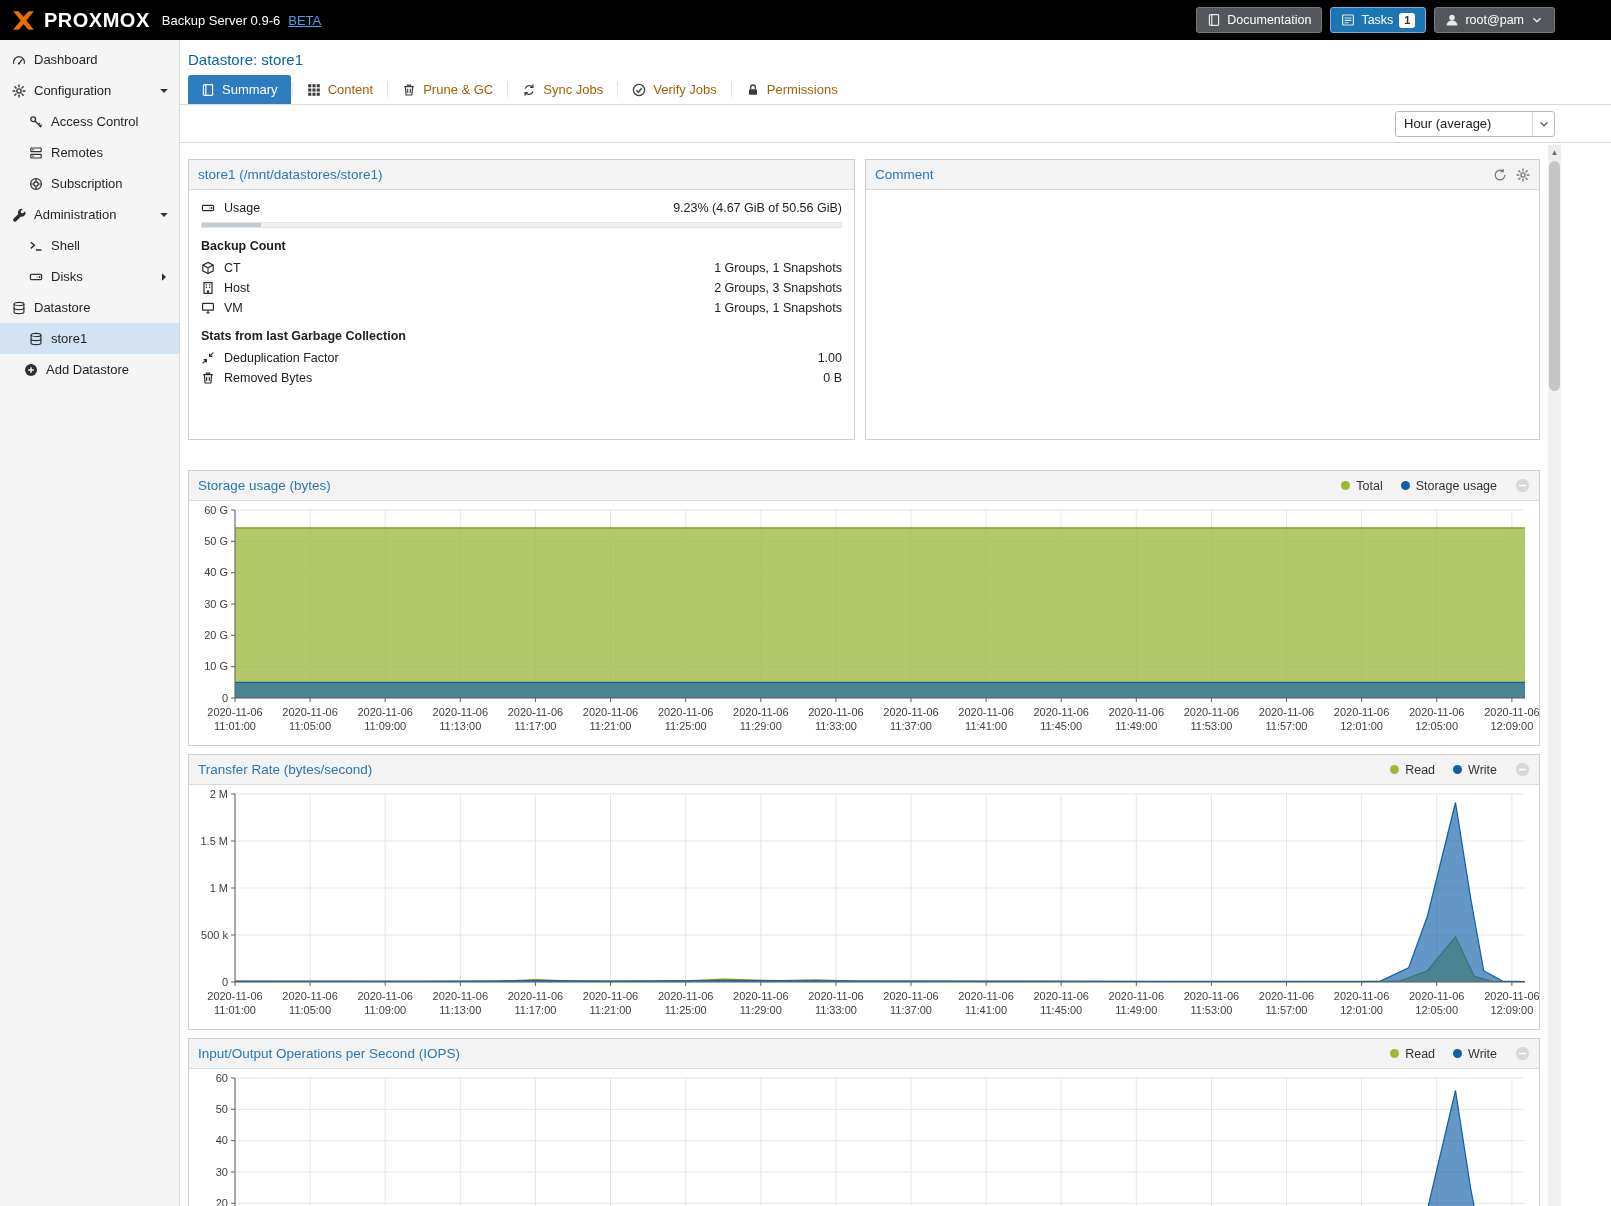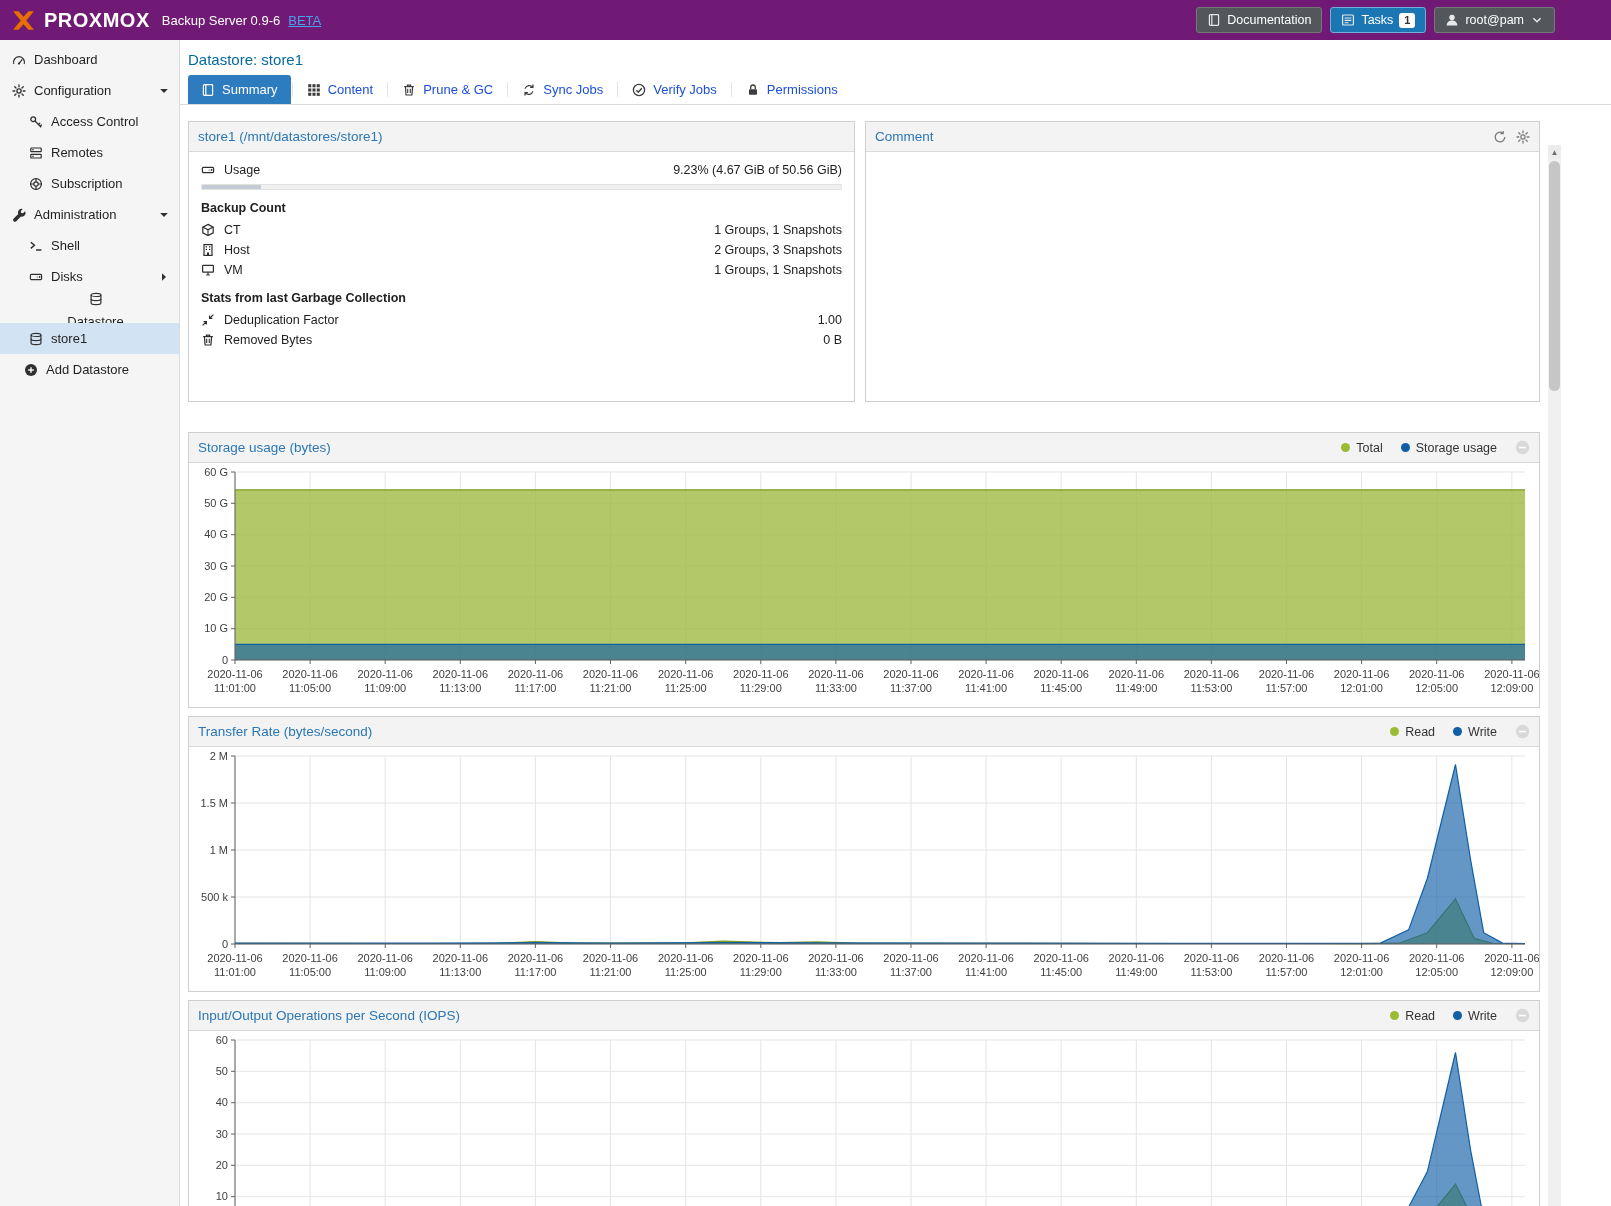--- a/index.html
+++ b/index.html
@@ -1,21 +1,21 @@
 <!DOCTYPE html>
 <html><head>
 <meta charset="utf-8">
 <style>
   *{box-sizing:border-box;margin:0;padding:0}
   html,body{width:1611px;height:1206px;overflow:hidden;background:#fff;
     font-family:"Liberation Sans","DejaVu Sans",sans-serif;color:#212121;font-size:13px}
   .app{position:relative;width:1611px;height:1206px;overflow:hidden}
 
   
-  .app-header{position:absolute;top:0;left:0;width:1611px;height:40px;background:#701a75;
+  .app-header{position:absolute;top:0;left:0;width:1611px;height:40px;background:#000000;
     display:flex;align-items:center;padding:0 56px 0 10px;color:#fff;z-index:5}
   .logo{width:27px;height:27px;margin-right:7px;display:inline-flex}
   .logo svg{width:27px;height:27px}
   .brand-text{font-size:20px;font-weight:bold;letter-spacing:.5px;margin-right:12px}
   .product{font-size:13px;margin-right:8px}
   .beta{color:#46a1ef;font-size:13px;text-decoration:underline;cursor:pointer}
   .header-spacer{flex:1}
   .hbtn{display:inline-flex;align-items:center;gap:6px;height:26px;padding:0 10px;background:#53575b;
     border:1px solid #75797d;border-radius:3px;color:#fff;font-size:12.5px;margin-left:8px;cursor:pointer}
   .hbtn .icon{color:#e8e8e8}
@@ -28,21 +28,21 @@
   .sb-item{position:relative;display:flex;align-items:center;gap:8px;height:31px;font-size:13px;
     color:#1f1f1f;cursor:pointer;white-space:nowrap}
   .sb-item.selected{background:#d2e3f3}
   .sb-item .icon{color:#303030;flex:none}
   .sb-chevron{position:absolute;right:8px;color:#6f6f6f}
 
   
   .main{position:absolute;left:180px;top:40px;right:0;bottom:0;display:flex;flex-direction:column;background:#fff}
   .page-title{padding:12px 8px 8px;font-size:15px;color:#0369a1;line-height:15px}
   .tabbar{display:flex;align-items:stretch;height:30px;padding-left:8px;border-bottom:1px solid #dadada}
-  .tab{display:inline-flex;align-items:center;gap:7px;padding:0 13px;font-size:13px;color:#1d4ed8;
+  .tab{display:inline-flex;align-items:center;gap:7px;padding:0 13px;font-size:13px;color:#a16207;
     border-radius:3px 3px 0 0;cursor:pointer}
   .tab .icon{color:#3c3c3c}
   .tab.active{background:#2e7cc0;color:#fff}
   .tab.active .icon{color:#fff}
   .tab-sep{width:1px;background:#e3e3e3;margin:7px 1px}
   .toolbar{display:flex;justify-content:flex-end;align-items:center;height:38px;
     border-bottom:1px solid #d8d8d8;padding-right:56px;flex:none}
   .combo{display:flex;align-items:center;width:160px;height:26px;border:1px solid #b8b8b8;border-radius:3px;
     background:#fff;font-size:13px;cursor:pointer}
   .combo-text{flex:1;padding:0 8px;color:#222}
@@ -238,21 +238,21 @@
             <circle cx="8.2" cy="7" r=".6" fill="currentColor"></circle>
           </svg>
         </span>
         <span class="sb-label">Disks</span>
         <span class="sb-chevron icon">
           <svg viewBox="0 0 14 14">
             <path d="M5 3.2l4 3.8-4 3.8z" fill="currentColor"></path>
           </svg>
         </span>
       </div>
-      <div class="sb-item" style="padding-left: 12px; flex-direction: column;">
+      <div class="sb-item" style="padding-left: 12px;">
         <span class="icon">
           <svg viewBox="0 0 14 14">
             <g fill="none" stroke="currentColor" stroke-width="1.2">
               <ellipse cx="7" cy="2.9" rx="4.9" ry="1.6"></ellipse>
               <path d="M2.1 2.9v8.2c0 .9 2.2 1.6 4.9 1.6s4.9-.7 4.9-1.6V2.9"></path>
               <path d="M2.1 7c0 .9 2.2 1.6 4.9 1.6S11.9 7.9 11.9 7"></path>
             </g>
           </svg>
         </span>
         <span class="sb-label">Datastore</span>
@@ -353,20 +353,32 @@
           <span class="icon">
             <svg viewBox="0 0 14 14">
               <rect x="3" y="6.2" width="8" height="5.6" rx=".8" fill="currentColor"></rect>
               <path d="M4.7 6V4.3a2.3 2.3 0 0 1 4.6 0V6" fill="none" stroke="currentColor" stroke-width="1.3"></path>
             </svg>
           </span>
           <span>Permissions</span>
         </div>
       </div>
 
+    <div class="toolbar">
+      <div class="combo">
+        <span class="combo-text">Hour (average)</span>
+        <span class="combo-arrow">
+          <span class="icon">
+              <svg viewBox="0 0 14 14">
+                <path d="M3.4 5.2L7 8.8l3.6-3.6" fill="none" stroke="currentColor" stroke-width="1.5"></path>
+              </svg>
+            </span>
+        </span>
+      </div>
+    </div>
 
     <div class="content">
       <div class="row1">
 
         <section class="panel summary-panel">
           <div class="panel-hd">
             <span class="panel-title">store1 (/mnt/datastores/store1)</span>
           </div>
           <div class="panel-bd">
             <div class="kv">

